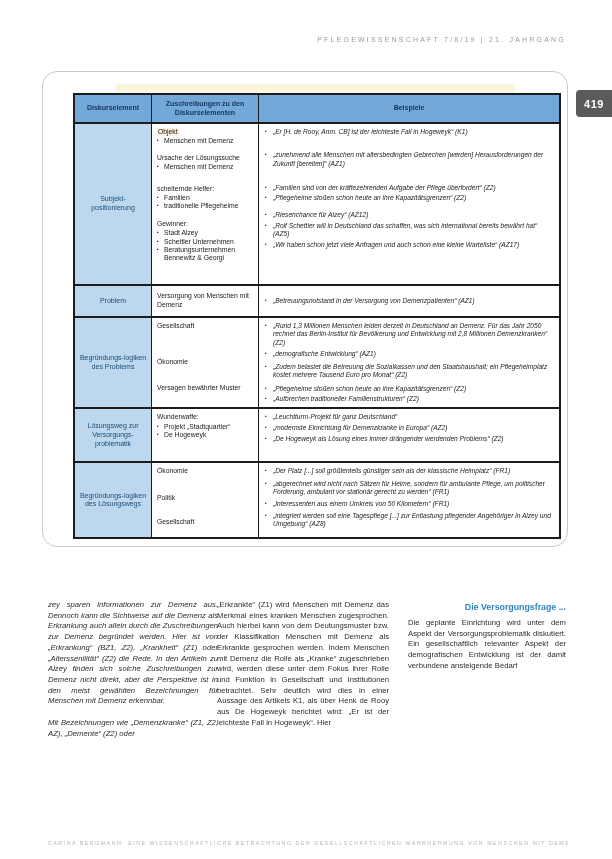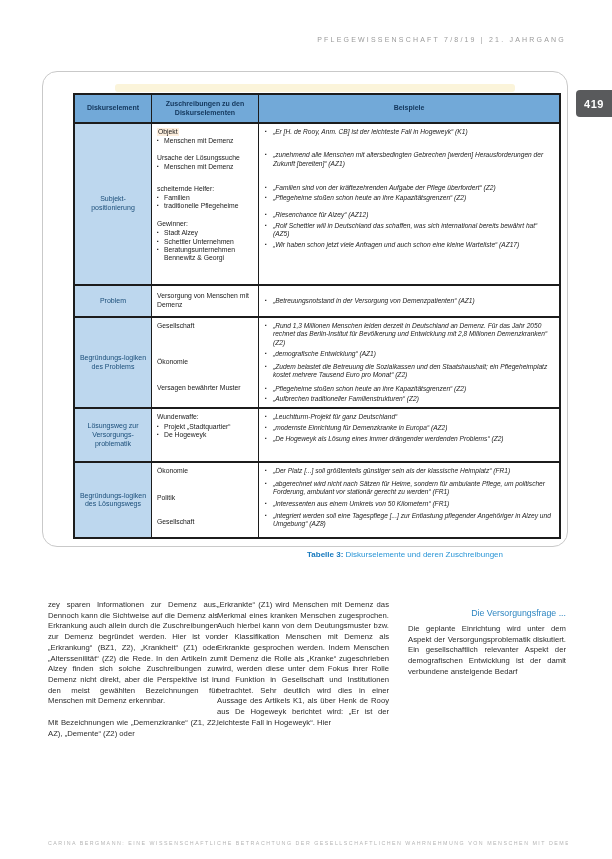--- a/index.html
+++ b/index.html
@@ -44,27 +44,27 @@
   .vcent{display:flex;flex-direction:column;justify-content:center;}
 
   
   .tbl-caption{position:absolute;left:240px;top:550px;width:330px;text-align:center;
         font-size:8px;color:#2a95d6;white-space:nowrap;}
   .tbl-caption b{color:#1779be;font-weight:bold;}
 
   
   .bc{position:absolute;top:600px;font-size:7.7px;line-height:10.7px;text-align:justify;
         color:#2c2c2c;}
-  .bc-1{left:48px;width:170px;}
+  .bc-1{left:48px;width:170px;font-style:italic;}
   .bc-2{left:217px;width:172px;}
   .bc-3{left:408px;width:158px;}
   .bc p{margin:0;}
   .bc p + p{margin-top:11px;}
-  .sub-heading{color:#2e86c1;font-weight:normal;font-size:8.8px;text-align:right;
-        margin:8px 0 6px 0;line-height:10px;}
+  .sub-heading{color:#2e86c1;font-weight:bold;font-size:8.8px;text-align:right;
+        margin:2px 0 6px 0;line-height:10px;}
 
   
   .page-footer{position:absolute;left:48px;top:840px;width:520px;font-size:5.3px;
         letter-spacing:1.5px;color:#b5b5b5;text-transform:uppercase;white-space:nowrap;
         overflow:hidden;}
 </style>
 </head>
 <body>
 
 <div class="page">
@@ -168,24 +168,20 @@
       <div class="c3">
         <div class="ex">„Der Platz [...] soll größtenteils günstiger sein als der klassische Heimplatz“ (FR1)</div>
         <div class="ex" style="margin-top:4px">„abgerechnet wird nicht nach Sätzen für Heime, sondern für ambulante Pflege, um politischer Forderung, ambulant vor stationär gerecht zu werden“ (FR1)</div>
         <div class="ex" style="margin-top:4px">„Interessenten aus einem Umkreis von 50 Kilometern“ (FR1)</div>
         <div class="ex" style="margin-top:3px">„integriert werden soll eine Tagespflege [...] zur Entlastung pflegender Angehöriger in Alzey und Umgebung“ (AZ8)</div>
       </div>
     </div>
 
   </div>
 
-  <div class="tbl-caption">
-    <b>Tabelle 3:</b>
-    <span>Diskurselemente und deren Zuschreibungen</span>
-  </div>
 
   <div class="bc bc-1">
     <p>zey sparen Informationen zur Demenz aus. Dennoch kann die Sichtweise auf die Demenz als Erkrankung auch allein durch die Zuschreibungen zur Demenz begründet werden. Hier ist von „Erkrankung“ (BZ1, Z2), „Krankheit“ (Z1) oder „Alterssenilität“ (Z2) die Rede. In den Artikeln zu Alzey finden sich solche Zuschreibungen zur Demenz nicht direkt, aber die Perspektive ist in den meist gewählten Bezeichnungen für Menschen mit Demenz erkennbar.</p>
     <p>Mit Bezeichnungen wie „Demenzkranke“ (Z1, Z2, AZ), „Demente“ (Z2) oder</p>
   </div>
 
   <div class="bc bc-2">
     <p>„Erkrankte“ (Z1) wird Menschen mit Demenz das Merkmal eines kranken Menschen zugesprochen. Auch hierbei kann von dem Deutungsmuster bzw. der Klassifikation Menschen mit Demenz als Erkrankte gesprochen werden. Indem Menschen mit Demenz die Rolle als „Kranke“ zugeschrieben wird, werden diese unter dem Fokus ihrer Rolle und Funktion in Gesellschaft und Institutionen betrachtet. Sehr deutlich wird dies in einer Aussage des Artikels K1, als über Henk de Rooy aus De Hogeweyk berichtet wird: „Er ist der leichteste Fall in Hogeweyk“. Hier</p>
   </div>
 

